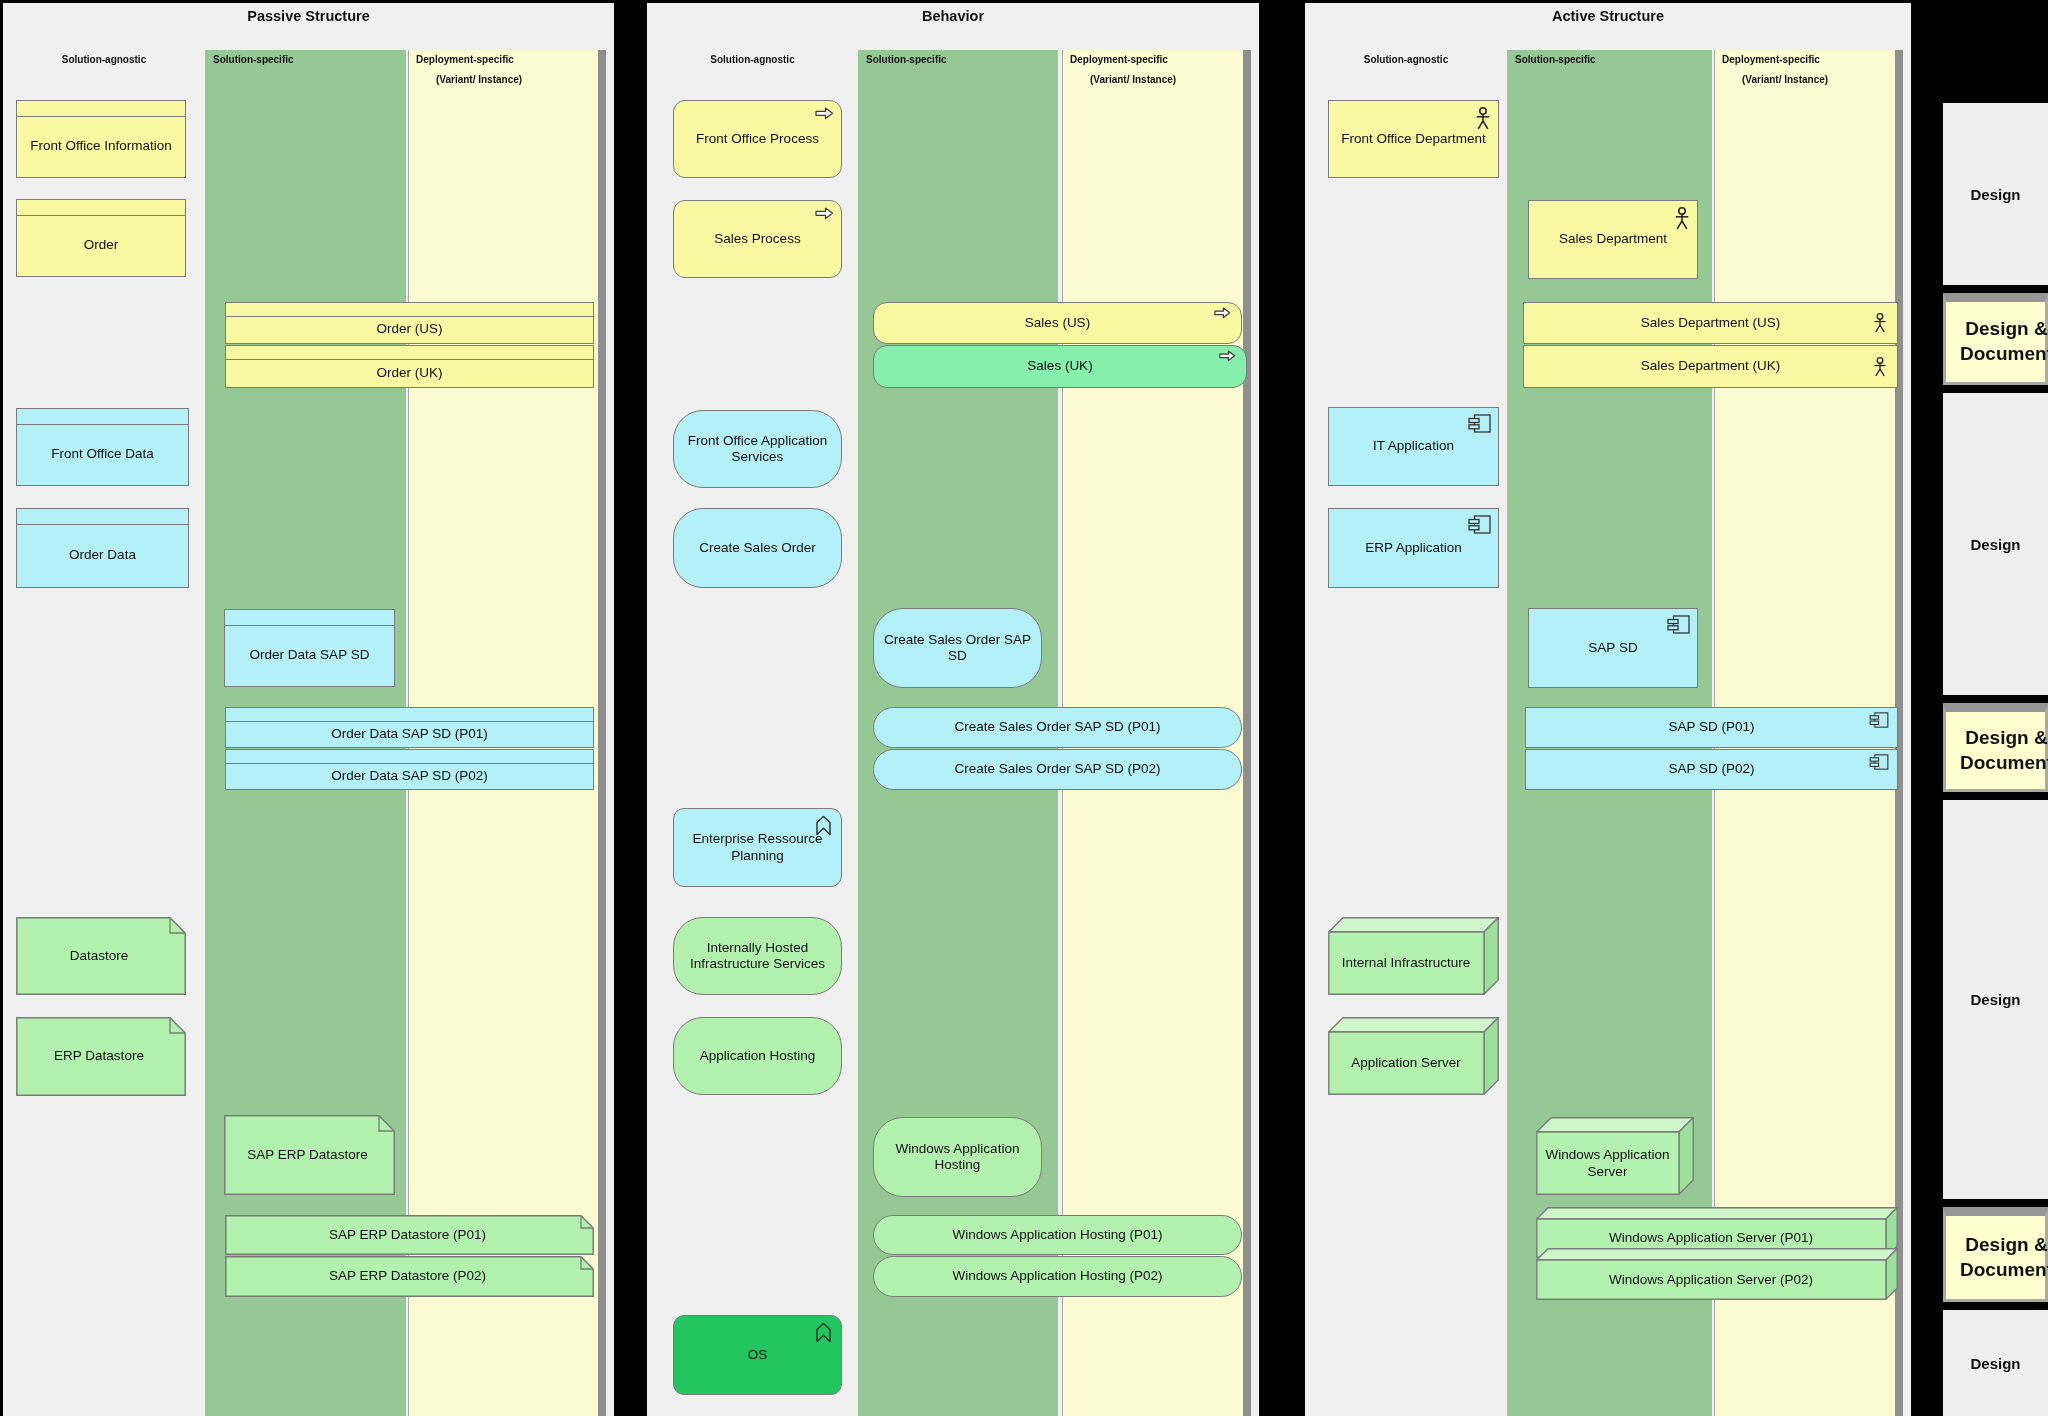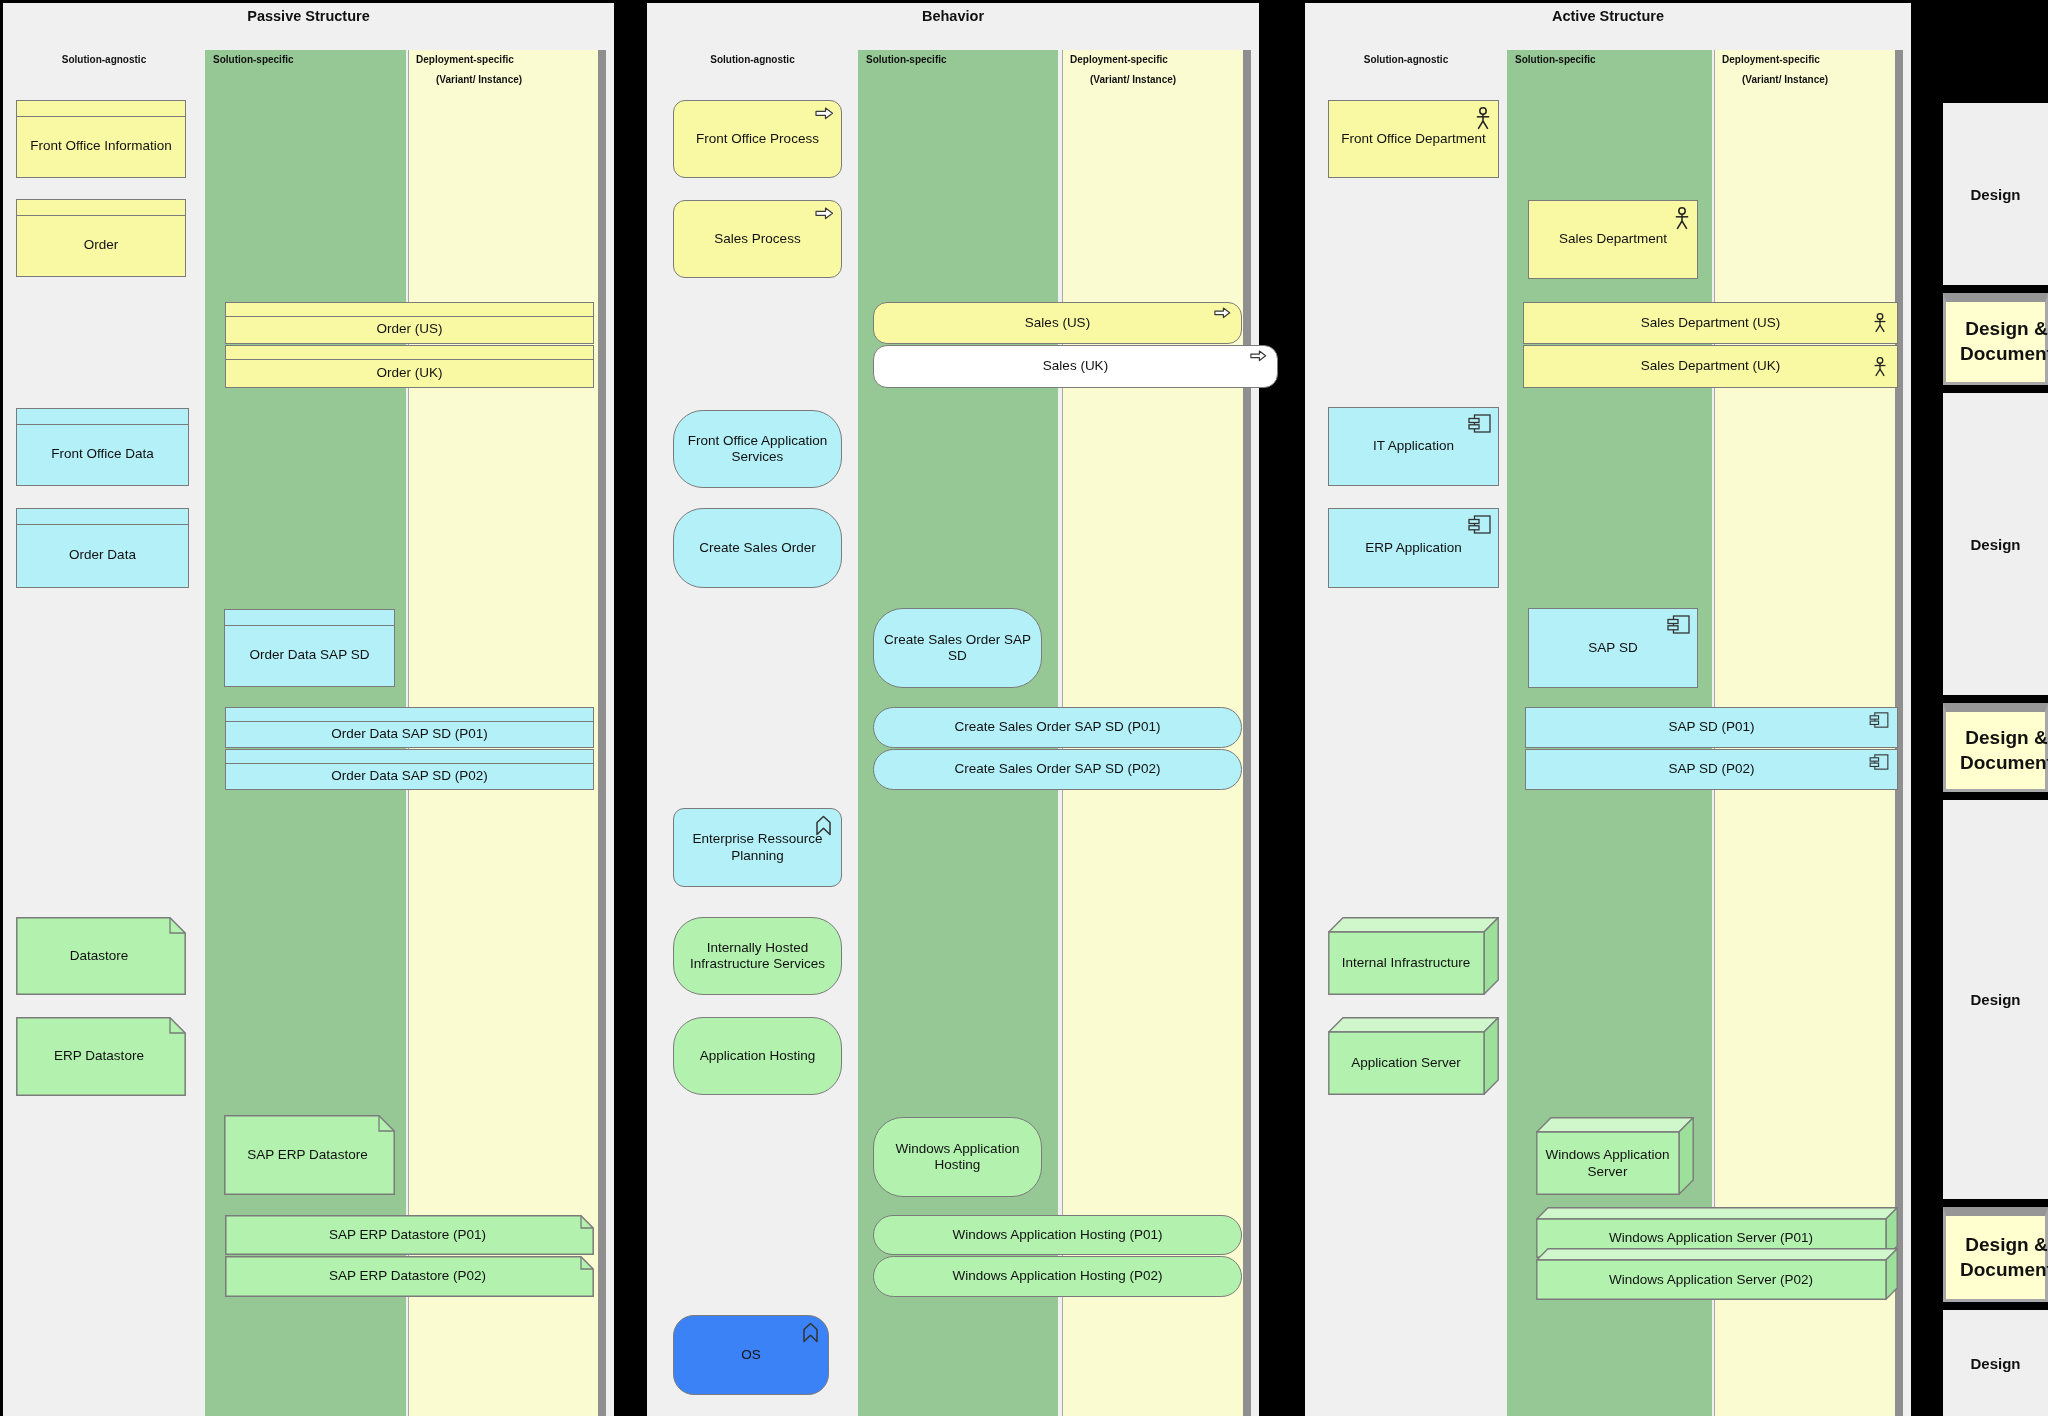--- a/index.html
+++ b/index.html
@@ -132,21 +132,21 @@
       </div>
     </div>
     <div class="el abs bordered" style="left: 873px; top: 302px; width: 369px; height: 42px; background: rgb(249, 249, 164); border-radius: 14px;">
       <div class="lbl" style="inset: 0px;">Sales (US)</div>
       <div class="icon" style="right: 10px; top: 4px;">
         <svg viewBox="0 0 19 13" width="17" height="12">
           <polygon points="1,4.3 10.5,4.3 10.5,1 17.5,6.3 10.5,11.6 10.5,8.3 1,8.3" fill="#ffffff" stroke="#3a3a3a" stroke-width="1.2" stroke-linejoin="round" vector-effect="non-scaling-stroke"></polygon>
         </svg>
       </div>
     </div>
-    <div class="el abs bordered" style="left: 873px; top: 345px; width: 405px; height: 43px; background: #ffffff; border-radius: 14px;">
+    <div class="el abs bordered" style="left: 873px; top: 345px; width: 374px; height: 43px; background: #86efac; border-radius: 14px;">
       <div class="lbl" style="inset: 0px;">Sales (UK)</div>
       <div class="icon" style="right: 10px; top: 4px;">
         <svg viewBox="0 0 19 13" width="17" height="12">
           <polygon points="1,4.3 10.5,4.3 10.5,1 17.5,6.3 10.5,11.6 10.5,8.3 1,8.3" fill="#ffffff" stroke="#3a3a3a" stroke-width="1.2" stroke-linejoin="round" vector-effect="non-scaling-stroke"></polygon>
         </svg>
       </div>
     </div>
     <div class="el abs bordered" style="left: 673px; top: 410px; width: 169px; height: 78px; background: rgb(179, 240, 248); border-radius: 30px;">
       <div class="lbl" style="inset: 0px;">Front Office Application Services</div>
     </div>
@@ -178,21 +178,21 @@
     </div>
     <div class="el abs bordered" style="left: 873px; top: 1117px; width: 169px; height: 80px; background: rgb(178, 242, 174); border-radius: 30px;">
       <div class="lbl" style="inset: 0px;">Windows Application Hosting</div>
     </div>
     <div class="el abs bordered" style="left: 873px; top: 1215px; width: 369px; height: 40px; background: rgb(178, 242, 174); border-radius: 21px;">
       <div class="lbl" style="inset: 0px;">Windows Application Hosting (P01)</div>
     </div>
     <div class="el abs bordered" style="left: 873px; top: 1256px; width: 369px; height: 41px; background: rgb(178, 242, 174); border-radius: 21px;">
       <div class="lbl" style="inset: 0px;">Windows Application Hosting (P02)</div>
     </div>
-    <div class="el abs bordered" style="left: 673px; top: 1315px; width: 156px; height: 80px; background: #3b82f6; border-radius: 21px;">
+    <div class="el abs bordered" style="left: 673px; top: 1315px; width: 169px; height: 80px; background: #22c55e; border-radius: 11px;">
       <div class="lbl" style="inset: 0px;">OS</div>
       <div class="icon" style="right: 7px; top: 6px;">
         <svg viewBox="0 0 21 21" width="21" height="21">
           <path d="M4 19.5 L4 7.5 L10.5 1.5 L17 7.5 L17 19.5 L10.5 13.2 Z" fill="none" stroke="#333" stroke-width="1.5" stroke-linejoin="round"></path>
         </svg>
       </div>
     </div>
     <div class="panel abs" style="left: 1305px; top: 3px; width: 606px; height: 1413px;"></div>
     <div class="col-green abs" style="left: 1507px; top: 50px; width: 205px; height: 1366px;"></div>
     <div class="col-yellow abs" style="left: 1714px; top: 50px; width: 189px; height: 1366px;"></div>

